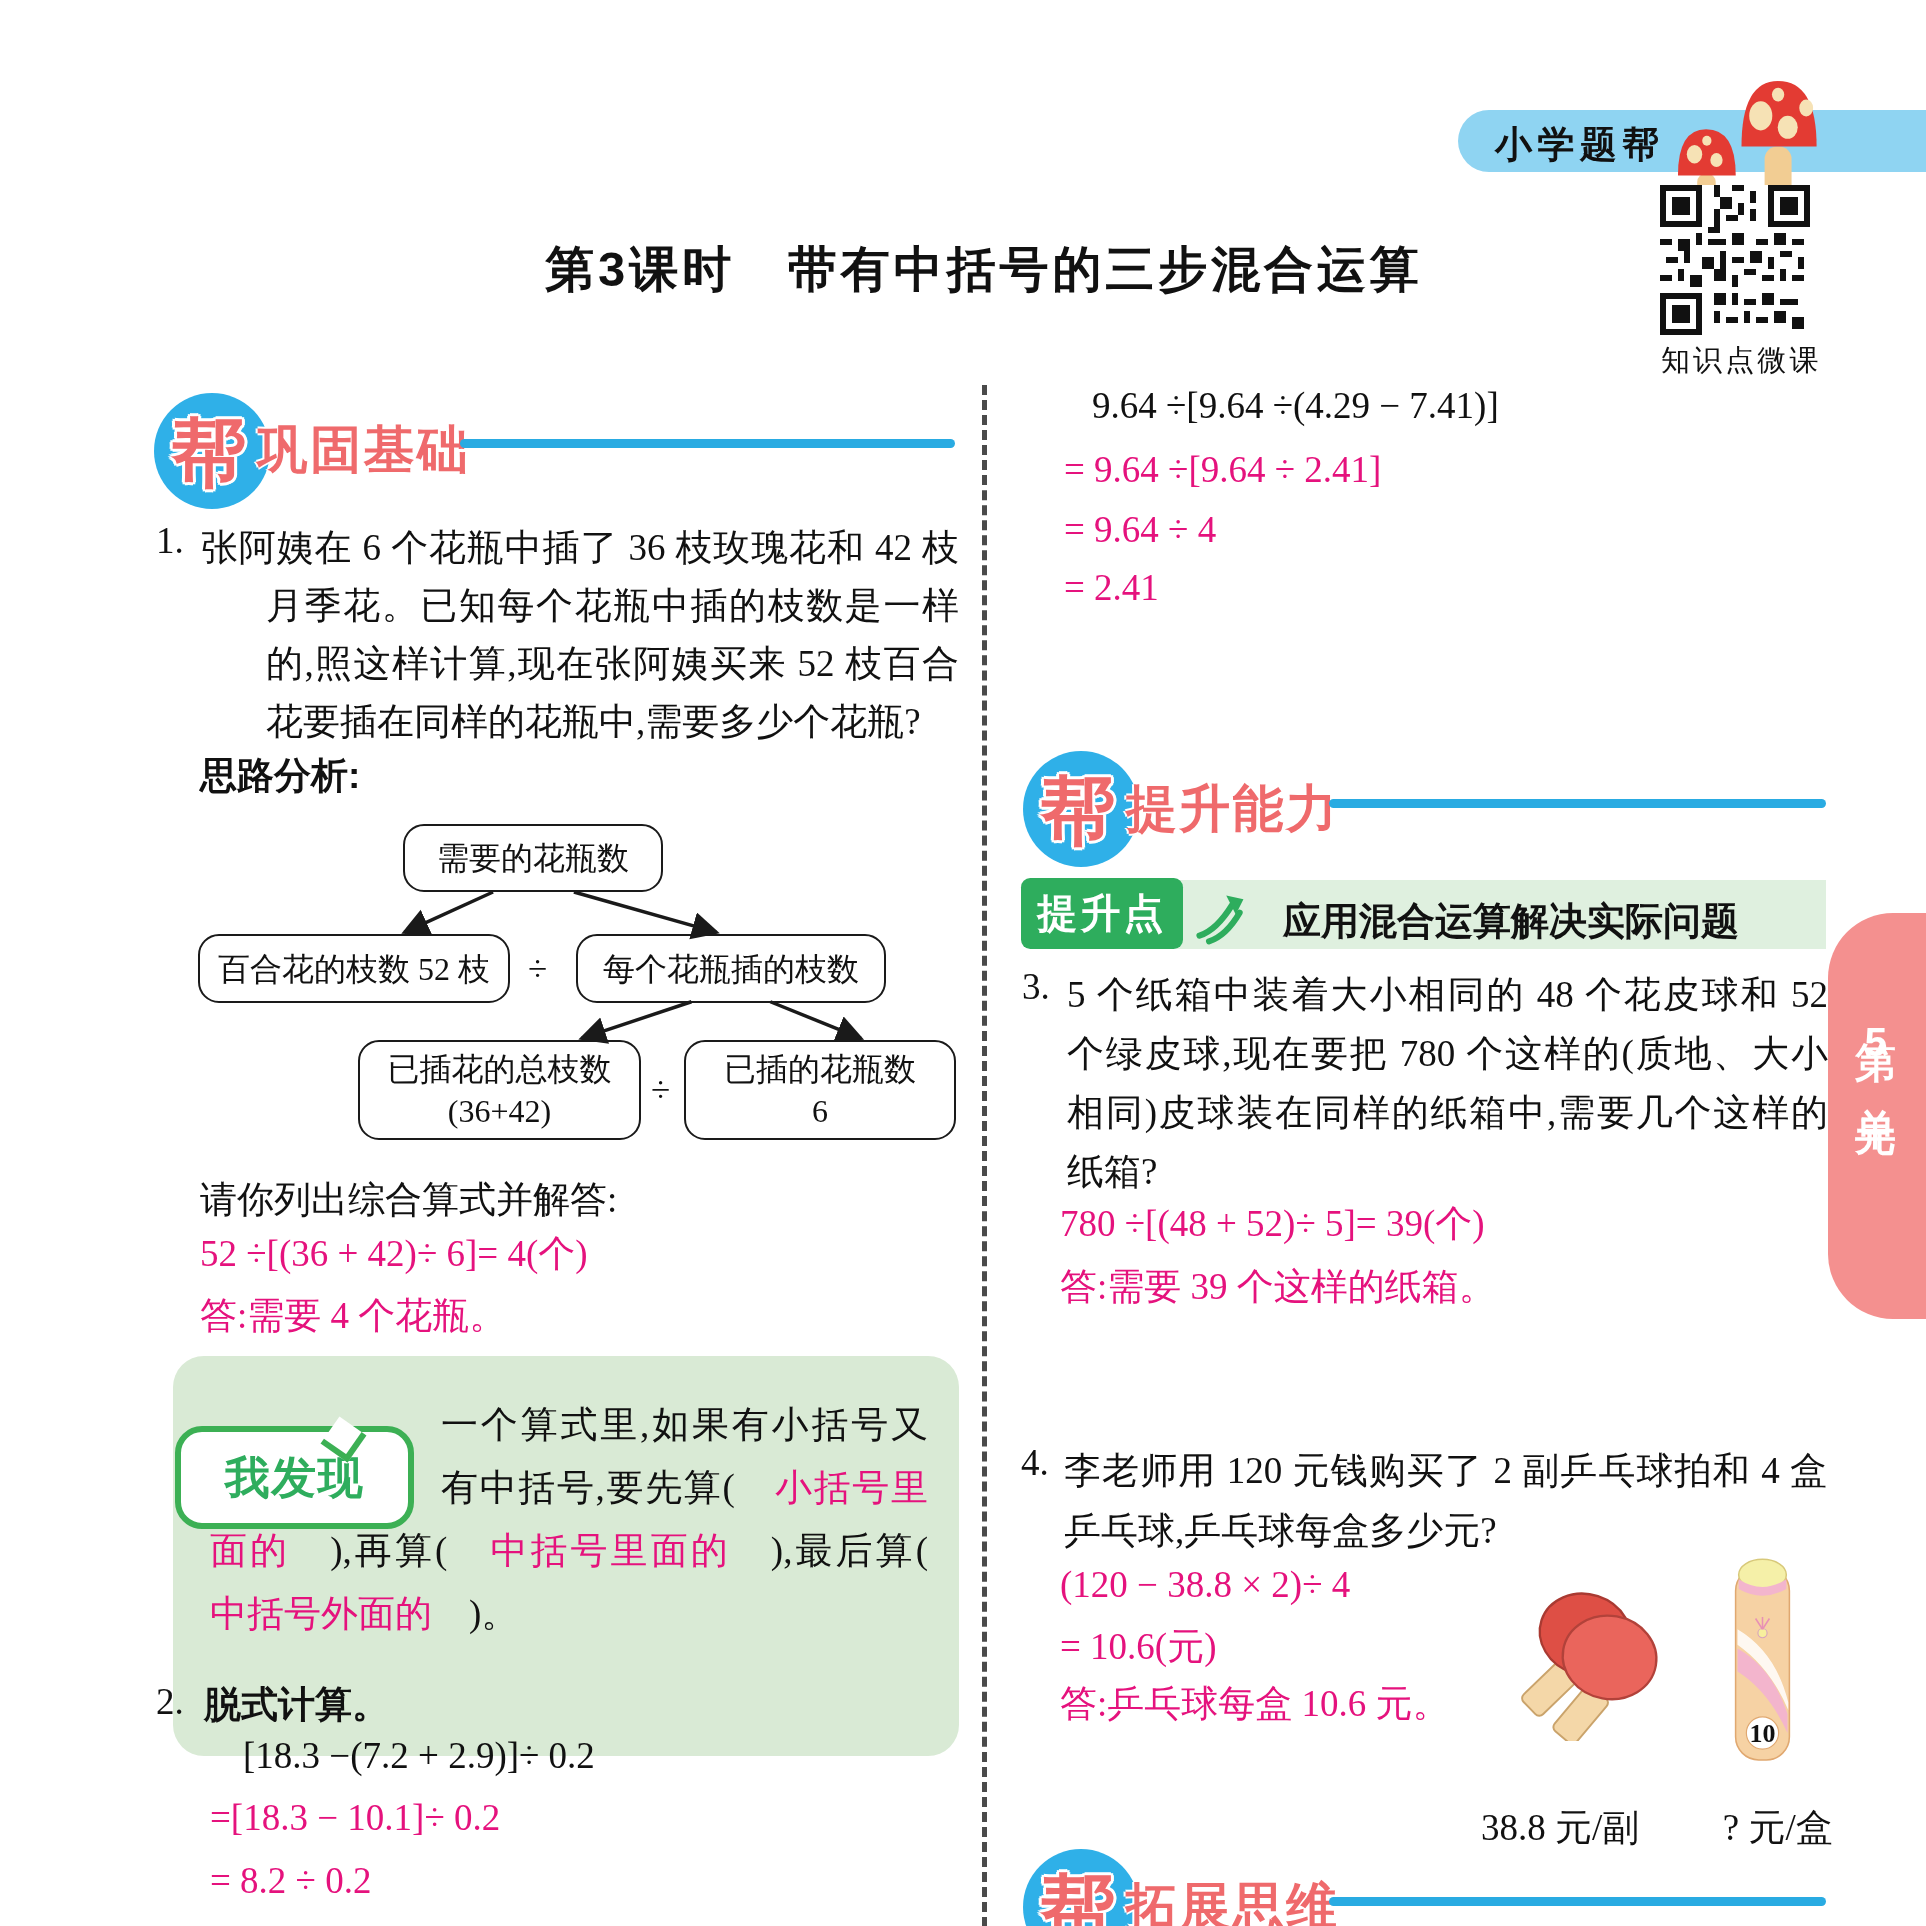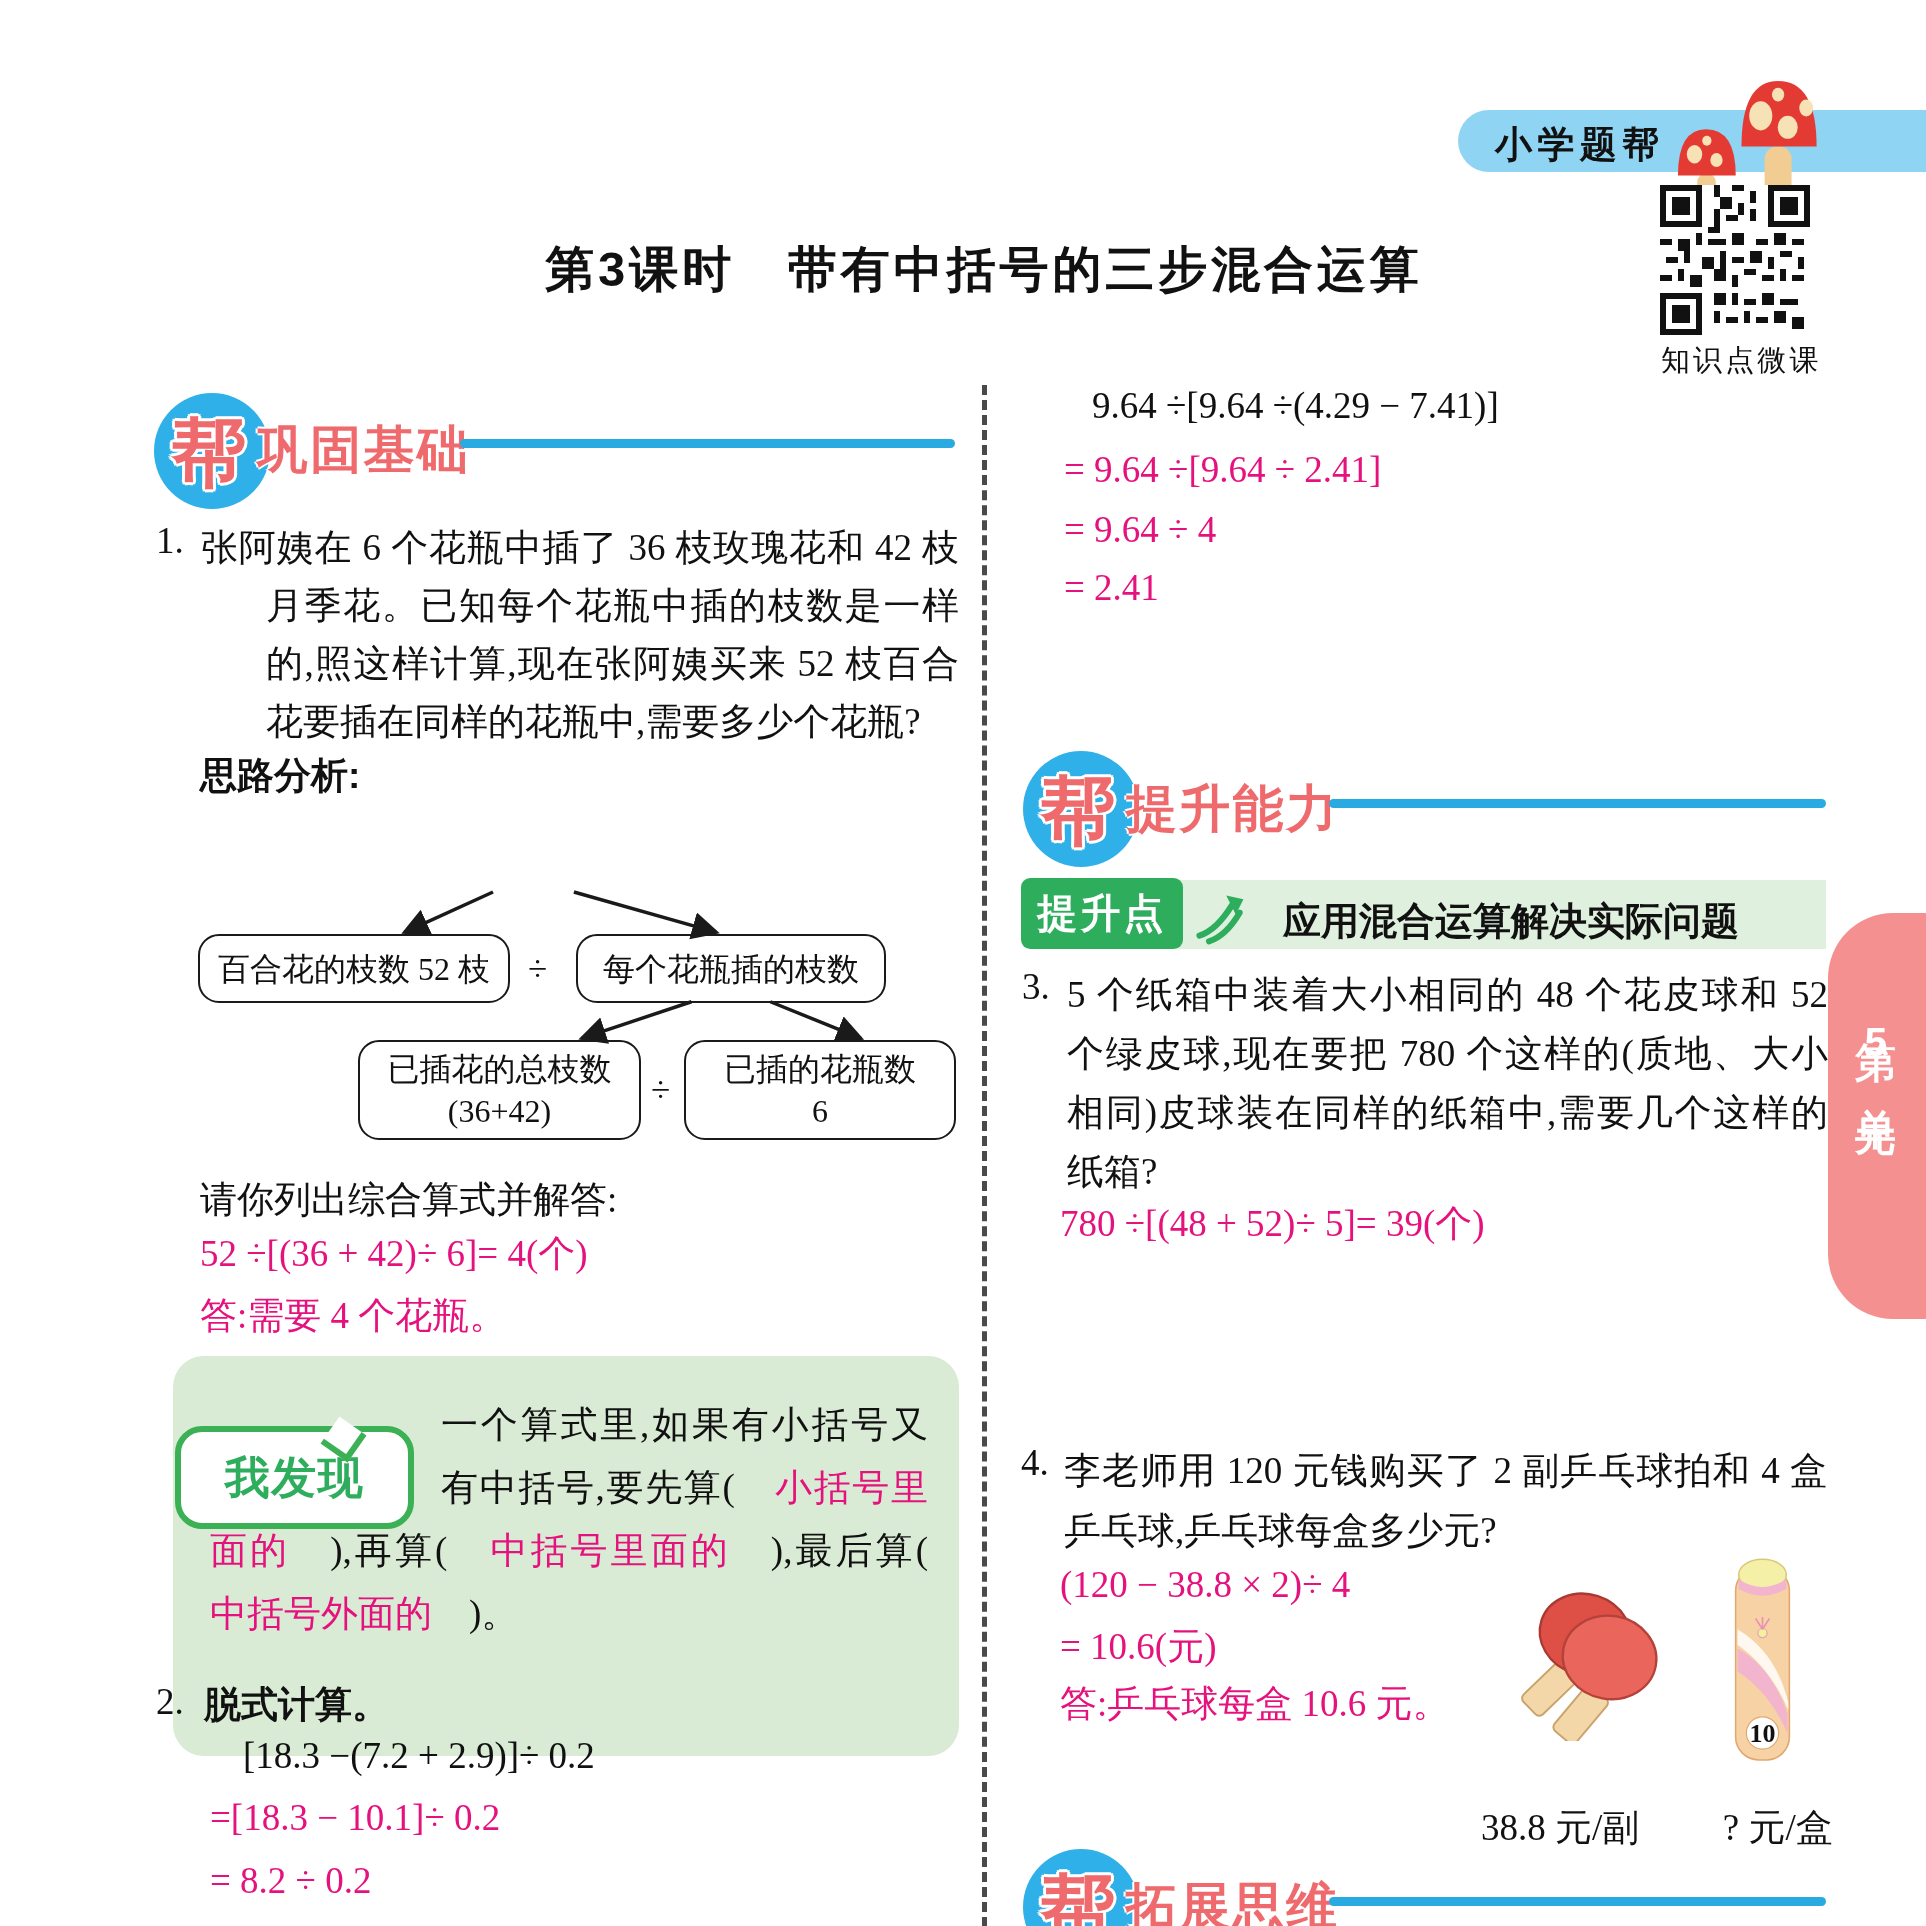--- a/index.html
+++ b/index.html
@@ -143,20 +143,23 @@
 
   <div class="abs sec-circle" style="left:154px;top:393px;width:116px;height:116px;"></div>
   <div class="abs sec-bang sans nowrap" style="left:171px;top:403px;">帮</div>
   <div class="abs sec-label sans nowrap" style="left:257px;top:416px;">巩固基础</div>
   <div class="abs sec-line" style="left:460px;top:439px;width:495px;"></div>
 
   <div class="abs qnum" style="left:156px;top:519px;">1.</div>
   <div class="abs qtext" style="left:266px;top:519px;width:693px;text-indent:-65px;">张阿姨在 6 个花瓶中插了 36 枝玫瑰花和 42 枝月季花。已知每个花瓶中插的枝数是一样的,照这样计算,现在张阿姨买来 52 枝百合花要插在同样的花瓶中,需要多少个花瓶?</div>
   <div class="abs subhead nowrap" style="left:200px;top:751px;">思路分析:</div>
 
+  <div class="abs fbox" style="left:403px;top:824px;width:256px;height:64px;">
+    <span>需要的花瓶数</span>
+  </div>
   <div class="abs fbox" style="left:198px;top:934px;width:308px;height:65px;">
     <span>百合花的枝数 52 枝</span>
   </div>
   <div class="abs divide" style="left:528px;top:950px;">÷</div>
   <div class="abs fbox" style="left:576px;top:934px;width:306px;height:65px;">
     <span>每个花瓶插的枝数</span>
   </div>
   <div class="abs fbox" style="left:358px;top:1040px;width:279px;height:96px;">
     <span>已插花的总枝数</span>
     <span>(36+42)</span>
@@ -222,20 +225,21 @@
       <path d="M30 135 Q75 120 115 55"></path>
       <path d="M55 150 Q100 135 135 75"></path>
     </g>
     <path d="M100 30 L145 40 L125 80 Z" fill="#2ead5d"></path>
   </svg>
   <div class="abs boost-topic nowrap" style="left:1283px;top:896px;">应用混合运算解决实际问题</div>
 
   <div class="abs qnum" style="left:1022px;top:965px;">3.</div>
   <div class="abs qtext" style="left:1067px;top:965px;width:761px;line-height:59px;">5 个纸箱中装着大小相同的 48 个花皮球和 52 个绿皮球,现在要把 780 个这样的(质地、大小相同)皮球装在同样的纸箱中,需要几个这样的纸箱?</div>
   <div class="abs mline pink" style="left:1060px;top:1199px;">780 ÷[(48 + 52)÷ 5]= 39(个)</div>
+  <div class="abs mline pink" style="left:1060px;top:1262px;">答:需要 39 个这样的纸箱。</div>
 
   <div class="abs qnum" style="left:1021px;top:1441px;">4.</div>
   <div class="abs qtext" style="left:1064px;top:1441px;width:763px;line-height:60px;">李老师用 120 元钱购买了 2 副乒乓球拍和 4 盒乒乓球,乒乓球每盒多少元?</div>
   <div class="abs mline pink" style="left:1060px;top:1563px;">(120 − 38.8 × 2)÷ 4</div>
   <div class="abs mline pink" style="left:1060px;top:1622px;">= 10.6(元)</div>
   <div class="abs mline pink" style="left:1060px;top:1679px;">答:乒乓球每盒 10.6 元。</div>
 
   <svg class="abs" style="left:1514px;top:1587px;" width="154" height="154" viewBox="0 0 400 400">
     <g transform="rotate(18 200 160)">
       <rect x="95" y="215" width="72" height="150" rx="14" fill="#f4d7a8" stroke="#caa36b" stroke-width="5" transform="rotate(28 131 290)"></rect>

